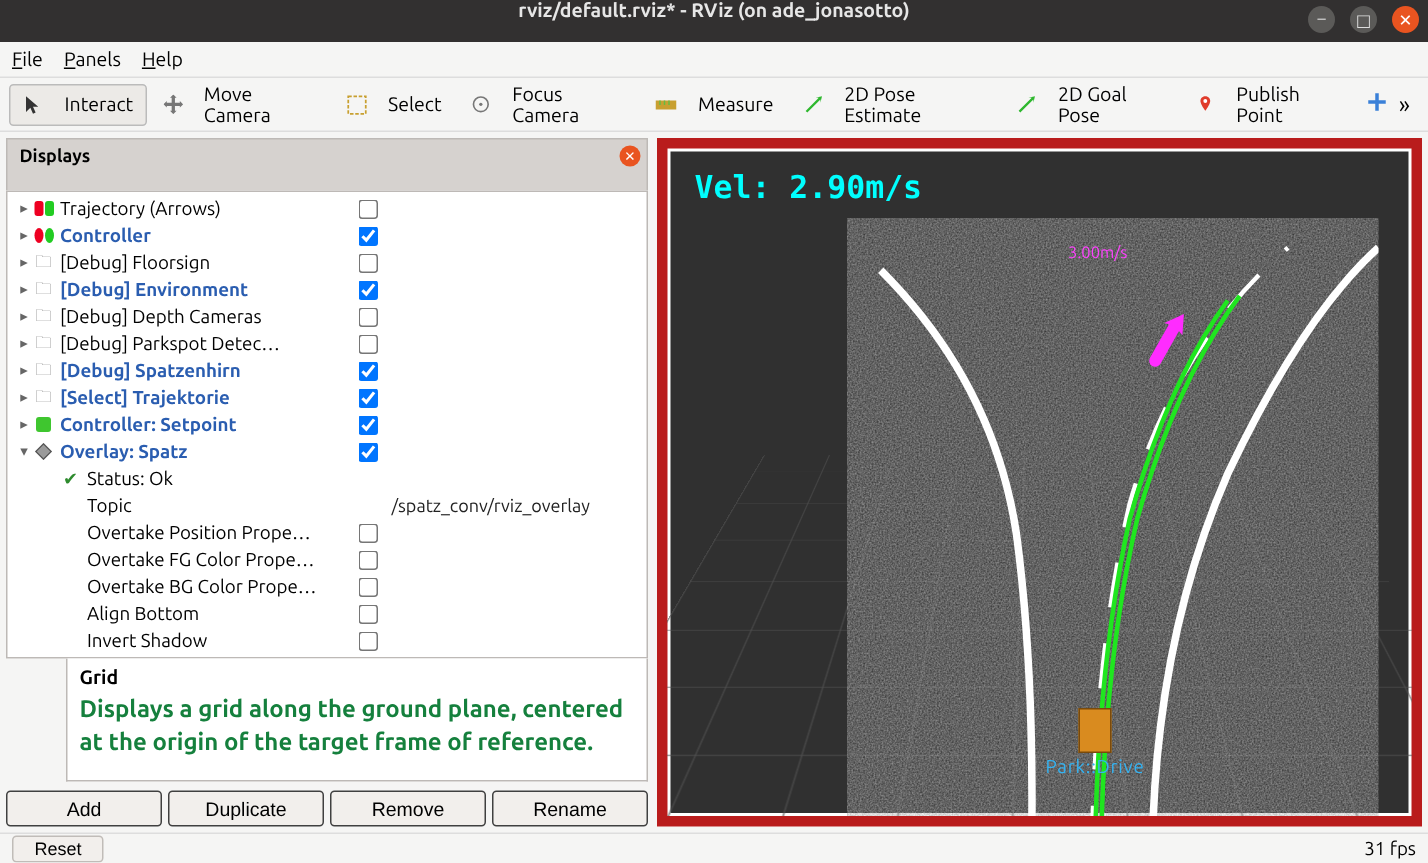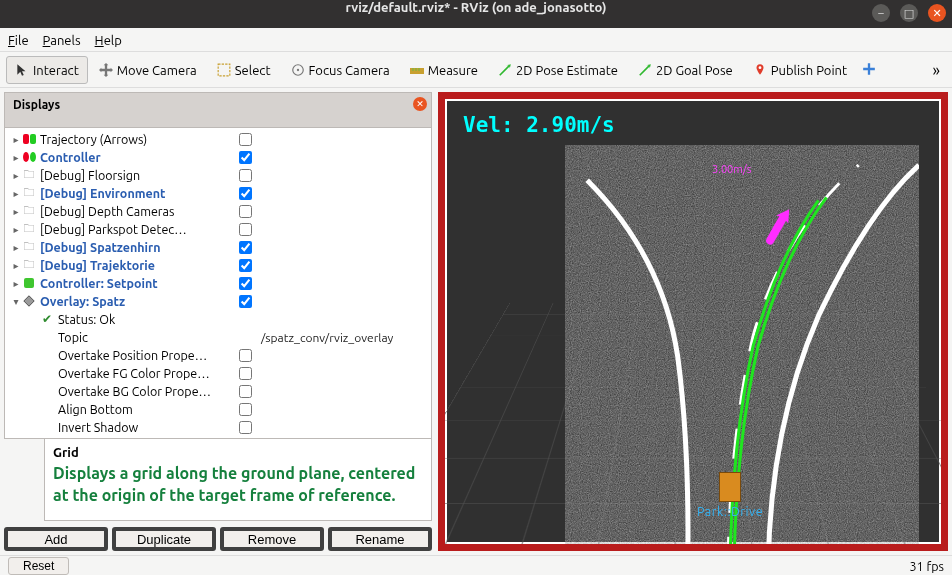--- a/index.html
+++ b/index.html
@@ -7,21 +7,21 @@
 .titlebar { background: #323030; height: 28px; display: flex; justify-content: center; position: relative; }
 .titlebar .title { color: #e6e6e6; font-weight: bold; font-size: 13px; }
 .titlebar .controls { position: absolute; right: 6px; top: 4px; display: flex; gap: 10px; }
 .titlebar .ctl { width: 18px; height: 18px; border-radius: 50%; display: flex; align-items: center; justify-content: center; font-size: 11px; color: #3a3a3a; }
 .titlebar .ctl.min, .titlebar .ctl.max { background: #5b5a58; color: #ddd; }
 .titlebar .ctl.close { background: #e95420; color: #fff; }
 .menubar { background: #f5f5f4; height: 24px; display: flex; align-items: center; padding: 0 8px; gap: 14px; border-bottom: 1px solid #ddd; }
 .menubar .menuitem { text-decoration-color: transparent; }
 .menubar .menuitem::first-letter { text-decoration: underline; }
 .toolbar { background: #f5f5f4; height: 36px; display: flex; align-items: center; padding: 4px 6px; gap: 2px; border-bottom: 1px solid #ddd; }
-.toolbar .tbtn { height: 28px; display: flex; align-items: center; padding: 0 8px; border: 1px solid transparent; border-radius: 3px; gap: 4px; font-size: 13px; }
+.toolbar .tbtn { height: 28px; display: flex; align-items: center; padding: 0 8px; border: 1px solid transparent; border-radius: 3px; gap: 14px; font-size: 13px; }
 .toolbar .tbtn.active { border: 1px solid #bbb; background: #eceae7; }
 .toolbar .tbtn .ticon { width: 14px; height: 14px; display: inline-block; }
 .toolbar .chev { margin-left: auto; font-size: 16px; padding: 0 6px; }
 .content { flex: 1; display: flex; padding: 4px; gap: 6px; overflow: hidden; }
 .left { width: 428px; display: flex; flex-direction: column; }
 .panel-tab { background: #d6d2cf; border: 1px solid #bdb9b6; border-bottom: none; height: 35px; display: flex; align-items: flex-end; padding: 16px 4px; gap: 4px; }
 .panel-tab .ptitle { font-weight: bold; font-size: 12px; flex: 1; }
 .panel-tab .pclose { width: 14px; height: 14px; border-radius: 50%; background: #e95420; color: #fff; font-size: 9px; display: flex; align-items: center; justify-content: center; }
 .tree-wrap { flex: 1; border: 1px solid #bdb9b6; background: #fff; overflow: hidden; display: flex; }
 .tree { flex: 1; overflow-y: auto; padding: 2px 0; }
@@ -30,21 +30,21 @@
 .tree .row .icon { width: 16px; height: 14px; display: inline-flex; align-items: center; justify-content: center; margin-right: 3px; }
 .tree .row .label { flex: 1; white-space: nowrap; overflow: hidden; text-overflow: ellipsis; }
 .tree .row .value { width: 170px; white-space: nowrap; overflow: hidden; text-overflow: ellipsis; font-size: 12px; color: #222; padding-left: 4px; }
 .tree .row .cbwrap { width: 18px; display: flex; justify-content: flex-start; }
 .tree .row input[type=checkbox] { width: 13px; height: 13px; }
 .tree .row.bold .label { font-weight: bold; color: #2a5db0; }
 .desc-box { border: 1px solid #bdb9b6; border-top: none; background: #fff; padding: 6px 8px; height: 82px; margin-left: 40px; }
 .desc-box .dtitle { font-weight: bold; font-size: 13px; margin-bottom: 4px; }
 .desc-box .dbody { font-size: 16px; color: #15803d; line-height: 1.35; font-weight: bold; }
 .btn-row { display: flex; gap: 4px; padding-top: 6px; }
-.btn-row button { flex: 1; height: 24px; border: 4px solid #404040; background: #f2efec; border-radius: 3px; font-size: 13px; }
+.btn-row button { flex: 1; height: 24px; border: 1px solid #404040; background: #f2efec; border-radius: 3px; font-size: 13px; }
 .view3d { flex: 1; background: #fff; border: 7px solid #b91c1c; position: relative; overflow: hidden; }
 .scene { position: absolute; inset: 2px; background: #303030; }
 .scene .gridlines { position: absolute; inset: 0; background:
   repeating-linear-gradient(0deg, rgba(80,80,80,0.6) 0 1px, transparent 1px 58px),
   repeating-linear-gradient(90deg, rgba(80,80,80,0.6) 0 1px, transparent 1px 58px);
   transform: perspective(600px) rotateX(55deg) translateY(60px);
   transform-origin: center 70%;
 }
 .scene .road { position: absolute; left: 110px; top: 44px; right: 20px; bottom: 40px; }
 .scene .vel-overlay { position: absolute; left: 16px; top: 12px; color: #00ffff; font-family: monospace; font-size: 21px; font-weight: bold; }
@@ -234,21 +234,21 @@
             <span class="cbwrap">
               <input type="checkbox" checked="" style="">
             </span>
             <span class="value"></span>
           </div>
           <div class="row indent-1 bold">
             <span class="expander">▸</span>
             <span class="icon">
               <span class="folder-icon">🗀</span>
             </span>
-            <span class="label">[Debug] Trajektorie</span>
+            <span class="label">[Select] Trajektorie</span>
             <span class="cbwrap">
               <input type="checkbox" checked="" style="">
             </span>
             <span class="value"></span>
           </div>
           <div class="row indent-1 bold">
             <span class="expander">▸</span>
             <span class="icon">
               <span class="dot-green"></span>
             </span>

